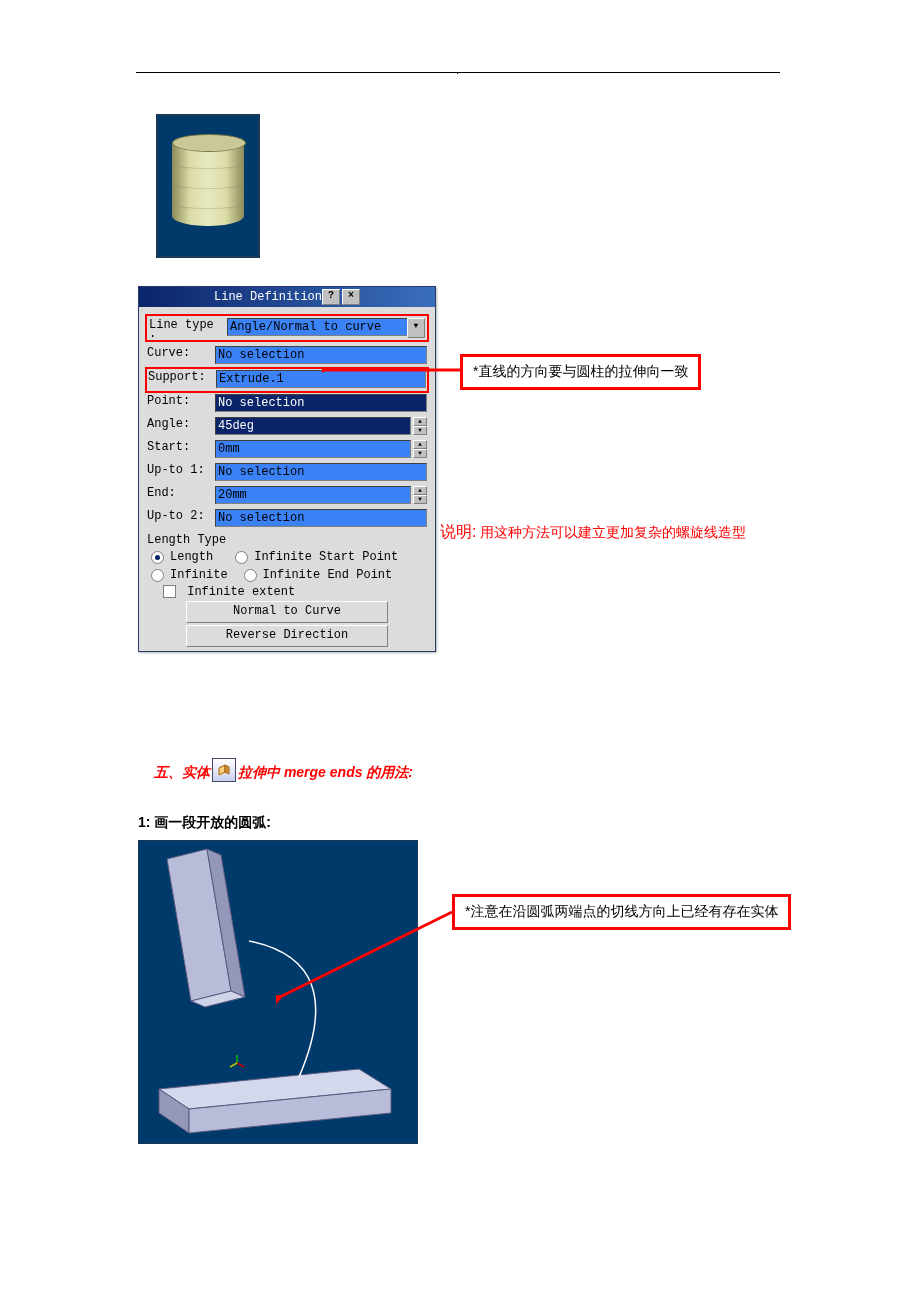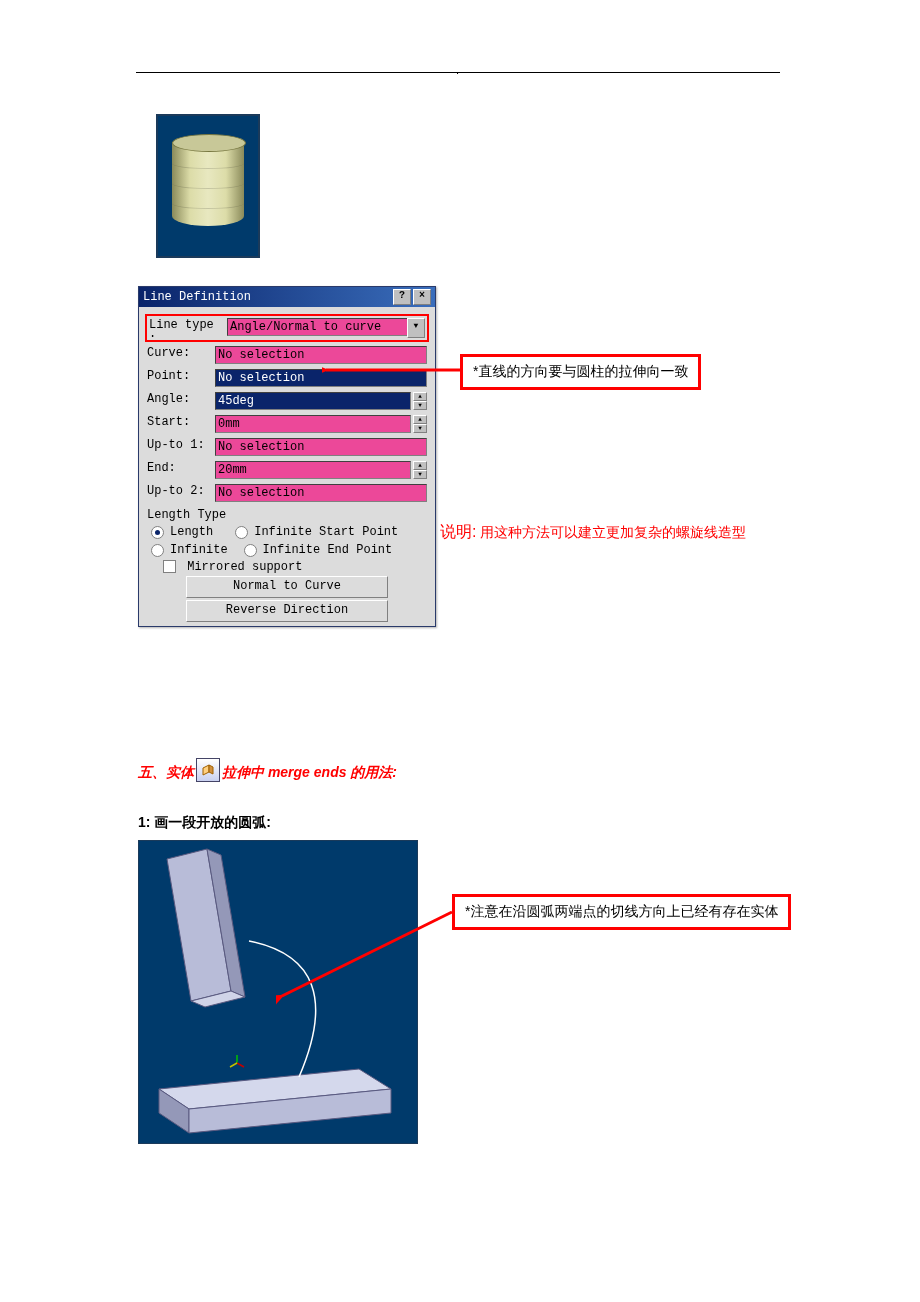--- a/index.html
+++ b/index.html
@@ -77,21 +77,21 @@
     font-family: "Courier New", monospace;
     font-size: 12px;
   }
   .titlebar {
     background: linear-gradient(90deg, #0a246a 0%, #3a6ebc 100%);
     color: #fff;
     height: 20px;
     line-height: 20px;
     padding: 0 4px;
     display: flex;
-    justify-content: space-between;
+    justify-content: center;
     align-items: center;
   }
   .tbtns { display: flex; gap: 2px; }
   .tbtn {
     width: 16px; height: 14px;
     background: #c0c0c0;
     border: 1px solid #808080;
     border-top-color: #fff; border-left-color: #fff;
     font-size: 10px; line-height: 12px; text-align: center; color: #000;
     font-weight: bold;
@@ -106,21 +106,21 @@
     margin: 3px 0;
     height: 20px;
   }
   .lbl {
     width: 68px;
     flex-shrink: 0;
   }
   .fld {
     flex: 1;
     height: 18px;
-    background: #ec4899;
+    background: #3b82f6;
     border: 1px solid #808080;
     border-top-color: #404040; border-left-color: #404040;
     padding: 0 2px;
     line-height: 16px;
     box-sizing: border-box;
     overflow: hidden;
   }
   .fld.sel {
     background: #0a246a;
     color: #fff;
@@ -193,21 +193,21 @@
   }
   .note-red {
     position:absolute;
     color:#ff0000;
     font-family: Arial, "Microsoft YaHei", sans-serif;
   }
 
   
   .sec5 {
     position:absolute;
-    left: 138px;
+    left: 154px;
     top: 758px;
     font-style: italic;
     font-weight: bold;
     color: #ff0000;
     font-size: 14px;
     display:flex; align-items:flex-end; gap:2px;
   }
   .pad-icon {
     width: 22px; height: 22px;
     background: linear-gradient(#fff,#c8d0f0);
@@ -266,20 +266,24 @@
         <span class="lbl" style="width:78px">Line type :</span>
         <span class="fld">Angle/Normal to curve</span>
         <span class="dd-btn">▼</span>
       </div>
 
       <div class="row">
         <span class="lbl">Curve:</span>
         <span class="fld">No selection</span>
       </div>
 
+      <div class="row red-box" style="padding:1px;">
+        <span class="lbl">Support:</span>
+        <span class="fld">Extrude.1</span>
+      </div>
 
       <div class="row">
         <span class="lbl">Point:</span>
         <span class="fld sel">No selection</span>
       </div>
 
       <div class="row">
         <span class="lbl">Angle:</span>
         <span class="fld sel">45deg</span>
         <span class="spin">
@@ -327,21 +331,21 @@
       <div class="radio-row">
         <span class="radio"></span>
         <span>Infinite</span>
         <span style="width:4px"></span>
         <span class="radio"></span>
         <span>Infinite End Point</span>
       </div>
 
       <div style="margin:2px 0 0 16px;">
         <span class="chk"></span>
-        <span class="chk-label">Mirrored support</span>
+        <span class="chk-label">Infinite extent</span>
       </div>
 
 
       <div class="dlg-btn">Normal to Curve</div>
       <div class="dlg-btn">Reverse Direction</div>
     </div>
   </div>
 
   <div class="anno" style="left:460px;top:354px;">*直线的方向要与圆柱的拉伸向一致</div>
   <svg class="svg-arrow" style="left:322px;top:358px;width:140px;height:24px">

